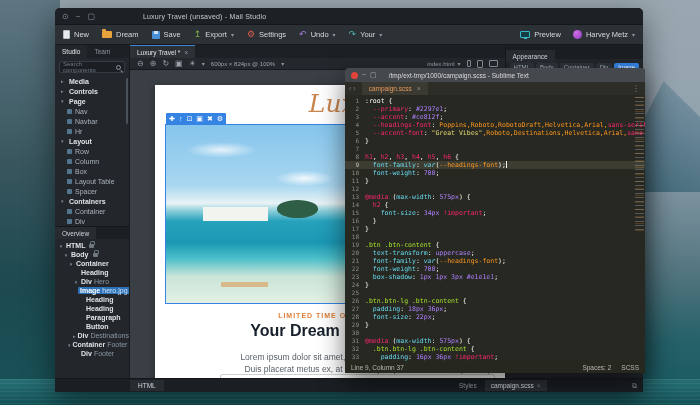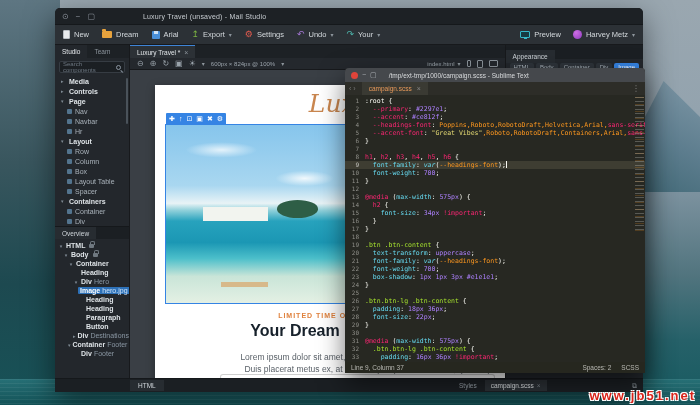--- a/index.html
+++ b/index.html
@@ -179,21 +179,21 @@
         <div class="tbtn">
           <span class="tbicon ic-doc"></span>
           <span class="tblbl">New</span>
         </div>
         <div class="tbtn">
           <span class="tbicon ic-folder"></span>
           <span class="tblbl">Dream</span>
         </div>
         <div class="tbtn">
           <span class="tbicon ic-floppy"></span>
-          <span class="tblbl">Arial</span>
+          <span class="tblbl">Save</span>
         </div>
         <div class="tbtn">
           <span class="tbicon" style="color: rgb(124, 179, 66);">↥</span>
           <span class="tblbl">Export</span>
           <span class="tb-caret">▾</span>
         </div>
         <div class="tbtn">
           <span class="tbicon" style="color: rgb(224, 90, 78);">⚙</span>
           <span class="tblbl">Settings</span>
         </div>
@@ -484,21 +484,21 @@
       <span class="st-x">×</span>
     </div>
     <span class="st-menu">⋮</span>
   </div>
   <div class="st-body">
     <div id="code">
         <div class="cl"><span class="gut">1</span><span class="w">:root {</span></div>
         <div class="cl"><span class="gut">2</span><span class="w">  </span><span class="r">--primary</span><span class="w">: </span><span class="p">#2297e1</span><span class="w">;</span></div>
         <div class="cl"><span class="gut">3</span><span class="w">  </span><span class="r">--accent</span><span class="w">: </span><span class="p">#ce812f</span><span class="w">;</span></div>
         <div class="cl"><span class="gut">4</span><span class="w">  </span><span class="r">--headings-font</span><span class="w">: </span><span class="o">Poppins,Roboto,RobotoDraft,Helvetica,Arial,</span><span class="ri">sans-serif</span></div>
-        <div class="cl"><span class="gut">5</span><span class="w">  </span><span class="r">--accent-font</span><span class="w">: </span><span class="y">"Great Vibes"</span><span class="o">,Roboto,RobotoDraft,Containers,Arial,</span><span class="ri">sans-serif</span></div>
+        <div class="cl"><span class="gut">5</span><span class="w">  </span><span class="r">--accent-font</span><span class="w">: </span><span class="y">"Great Vibes"</span><span class="o">,Roboto,Destinations,Helvetica,Arial,</span><span class="ri">sans-serif</span></div>
         <div class="cl"><span class="gut">6</span><span class="w">}</span></div>
         <div class="cl"><span class="gut">7</span></div>
         <div class="cl"><span class="gut">8</span><span class="r">h1</span><span class="w">, </span><span class="r">h2</span><span class="w">, </span><span class="r">h3</span><span class="w">, </span><span class="r">h4</span><span class="w">, </span><span class="r">h5</span><span class="w">, </span><span class="r">h6</span><span class="w"> {</span></div>
         <div class="cl curline"><span class="gut">9</span><span class="w">  </span><span class="c">font-family</span><span class="w">: </span><span class="ci">var</span><span class="w">(</span><span class="o">--headings-font</span><span class="w">);</span><span class="cur"></span></div>
         <div class="cl"><span class="gut">10</span><span class="w">  </span><span class="c">font-weight</span><span class="w">: </span><span class="p">700</span><span class="w">;</span></div>
         <div class="cl"><span class="gut">11</span><span class="w">}</span></div>
         <div class="cl"><span class="gut">12</span></div>
         <div class="cl"><span class="gut">13</span><span class="r">@media</span><span class="w"> (</span><span class="c">max-width</span><span class="w">: </span><span class="p">575px</span><span class="w">) {</span></div>
         <div class="cl"><span class="gut">14</span><span class="w">  </span><span class="r">h2</span><span class="w"> {</span></div>
         <div class="cl"><span class="gut">15</span><span class="w">    </span><span class="c">font-size</span><span class="w">: </span><span class="p">34px</span><span class="r"> !important</span><span class="w">;</span></div>
@@ -526,14 +526,13 @@
   <div class="st-status">
     <span class="sl">Line 9, Column 37</span>
     <span class="st-right" id="status-right">
         <span>Spaces: 2</span>
         <span>SCSS</span>
       </span>
   </div>
 </div>
 
 <div class="watermark">
-  <div class="wm2">www.jb51.net</div>
 </div>
 
 </body></html>

